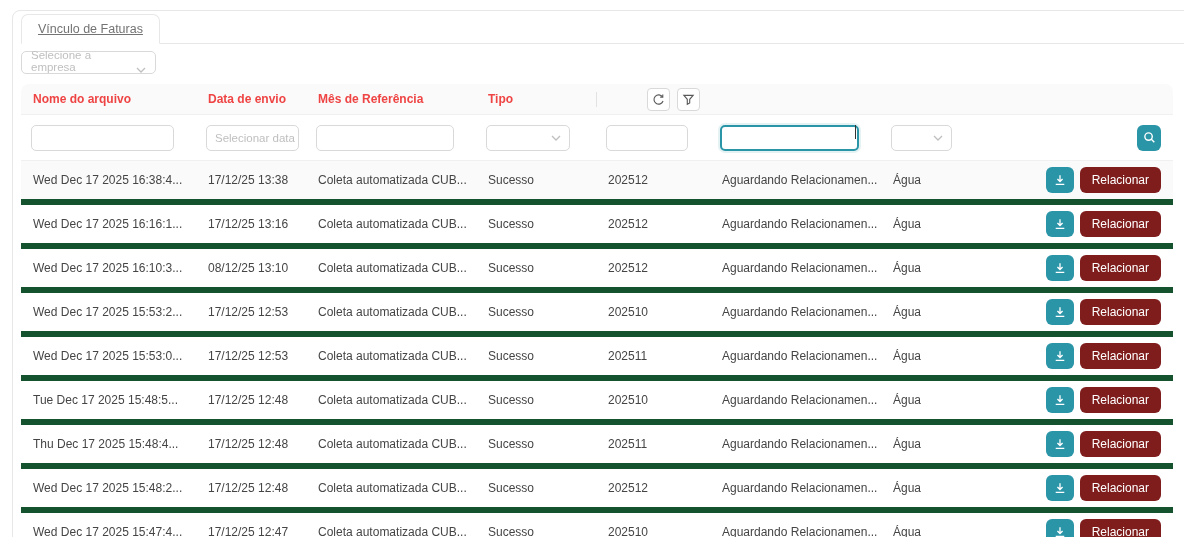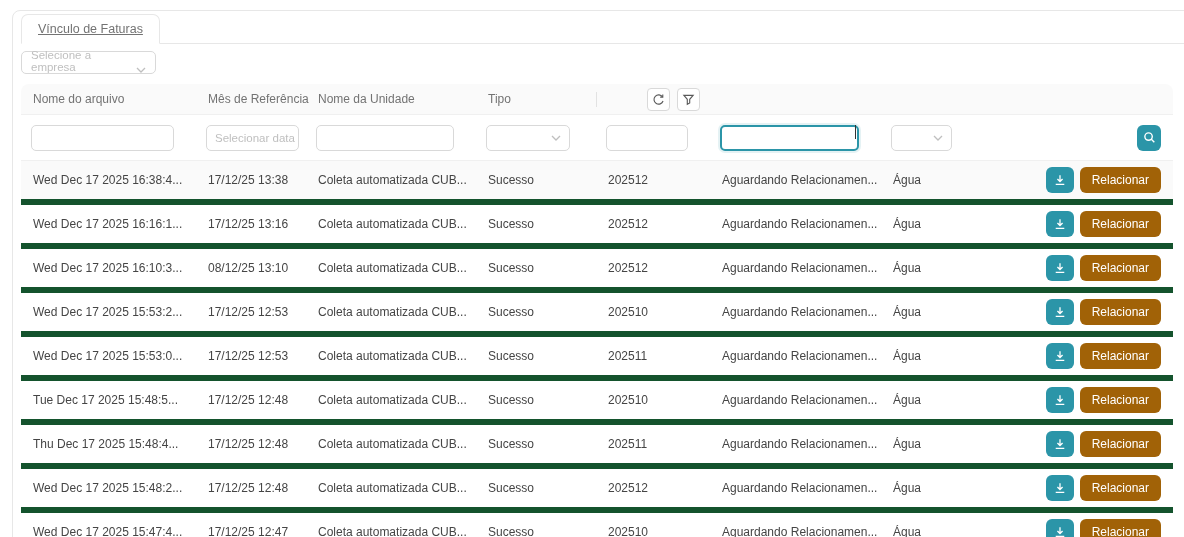--- a/index.html
+++ b/index.html
@@ -20,21 +20,21 @@
   .company-select .ph { color:#bfbfbf; font-size:11.5px; }
   .chev { width:10px; height:6px; flex:none; }
   .chev path { stroke:#bfbfbf; stroke-width:1.3; fill:none; }
   
   .grid-cols { display:grid;
     grid-template-columns:175px 110px 170px 120px 114px 171px 83px 1fr; }
   .table { margin-top:10px; width:1152px; }
   .thead { background:#fafafa; border-radius:8px 8px 0 0; height:31px;
     border-bottom:1px solid #f0f0f0; }
   .th { display:flex; align-items:center; padding-left:12px; font-size:12px;
-    font-weight:normal; color:#737373; white-space:nowrap; }
+    font-weight:bold; color:#ef4444; white-space:nowrap; }
   .th-actions { display:flex; align-items:center; justify-content:flex-end;
     gap:7px; padding-right:10px; position:relative; }
   .th-actions::before { content:""; position:absolute; left:0; top:8px; width:1px;
     height:15px; background:#e2e2e2; }
   .icon-btn { width:23px; height:23px; border:1px solid #d9d9d9; border-radius:4px;
     background:#fff; display:flex; align-items:center; justify-content:center; cursor:pointer; }
   .icon-btn svg { width:13px; height:13px; }
   
   .filters { height:46px; border-bottom:1px solid #f0f0f0; align-items:center; }
   .fcell { display:flex; align-items:flex-start; padding-left:10px; }
@@ -56,21 +56,21 @@
     display:flex; align-items:center; justify-content:center; cursor:pointer; }
   
   .tr { height:44px; border-bottom:6px solid #14532d; align-items:center; background:#fff; }
   .tr.hovered { background:#fafafa; }
   .td { padding-left:12px; font-size:12px; color:#454545; white-space:nowrap;
     overflow:hidden; }
   .td-actions { display:flex; align-items:center; justify-content:flex-end; gap:6px;
     padding-right:12px; }
   .dl-btn { width:28px; height:26px; border:none; border-radius:6px; background:#2b95a8;
     display:flex; align-items:center; justify-content:center; cursor:pointer; }
-  .rel-btn { height:26px; border:none; border-radius:6px; background:#a16207; color:#fff;
+  .rel-btn { height:26px; border:none; border-radius:6px; background:#7f1d1d; color:#fff;
     font-size:12px; padding:0 12px; cursor:pointer; font-family:inherit; }
   .stroke-ic { fill:none; stroke:#595959; stroke-width:1.2; }
   .stroke-w { fill:none; stroke:#fff; stroke-width:1.5; }
 </style>
 </head>
 <body>
 
 <div class="panel">
 
   <div class="tabs">
@@ -81,22 +81,22 @@
     <span class="ph">Selecione a empresa</span>
     <svg class="chev" viewBox="0 0 10 6">
       <path d="M1 1l4 4 4-4"></path>
       </svg>
   </div>
 
   <div class="table">
 
     <div class="thead grid-cols">
       <div class="th">Nome do arquivo</div>
+      <div class="th">Data de envio</div>
       <div class="th">Mês de Referência</div>
-      <div class="th">Nome da Unidade</div>
       <div class="th">Tipo</div>
       <div class="th-actions">
         <button class="icon-btn">
           <svg viewBox="0 0 14 14">
             <path class="stroke-ic" d="M11.3 4.2 A5 5 0 1 0 11.9 8.6"></path>
             <path class="stroke-ic" d="M11.6 1.6 v2.8 h-2.8"></path>
           </svg>
         </button>
         <button class="icon-btn">
           <svg viewBox="0 0 14 14">

